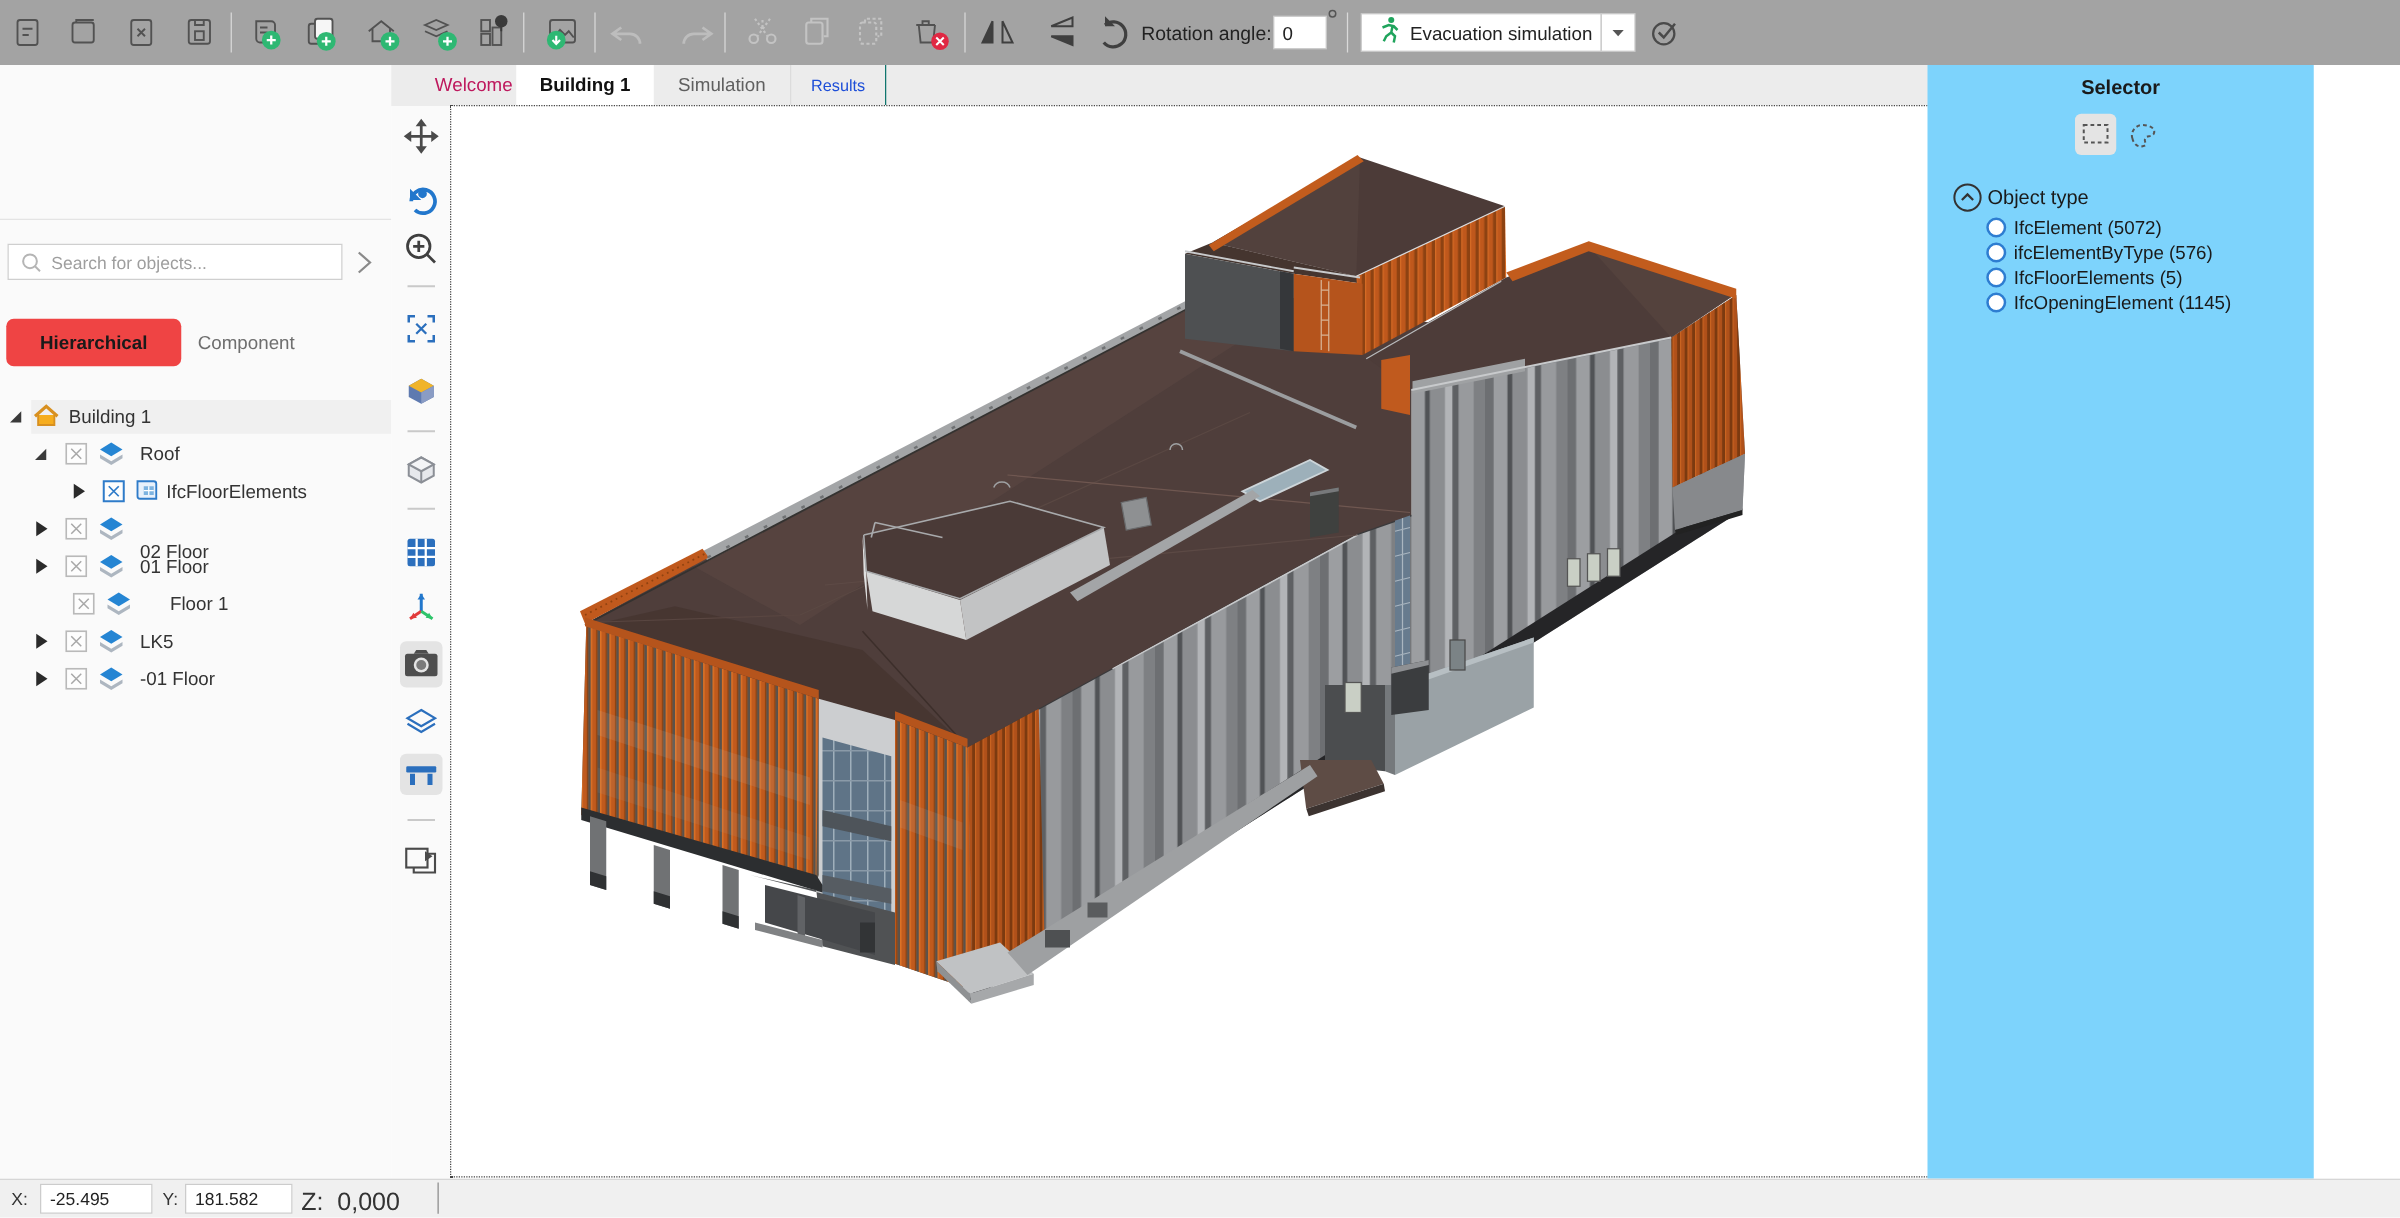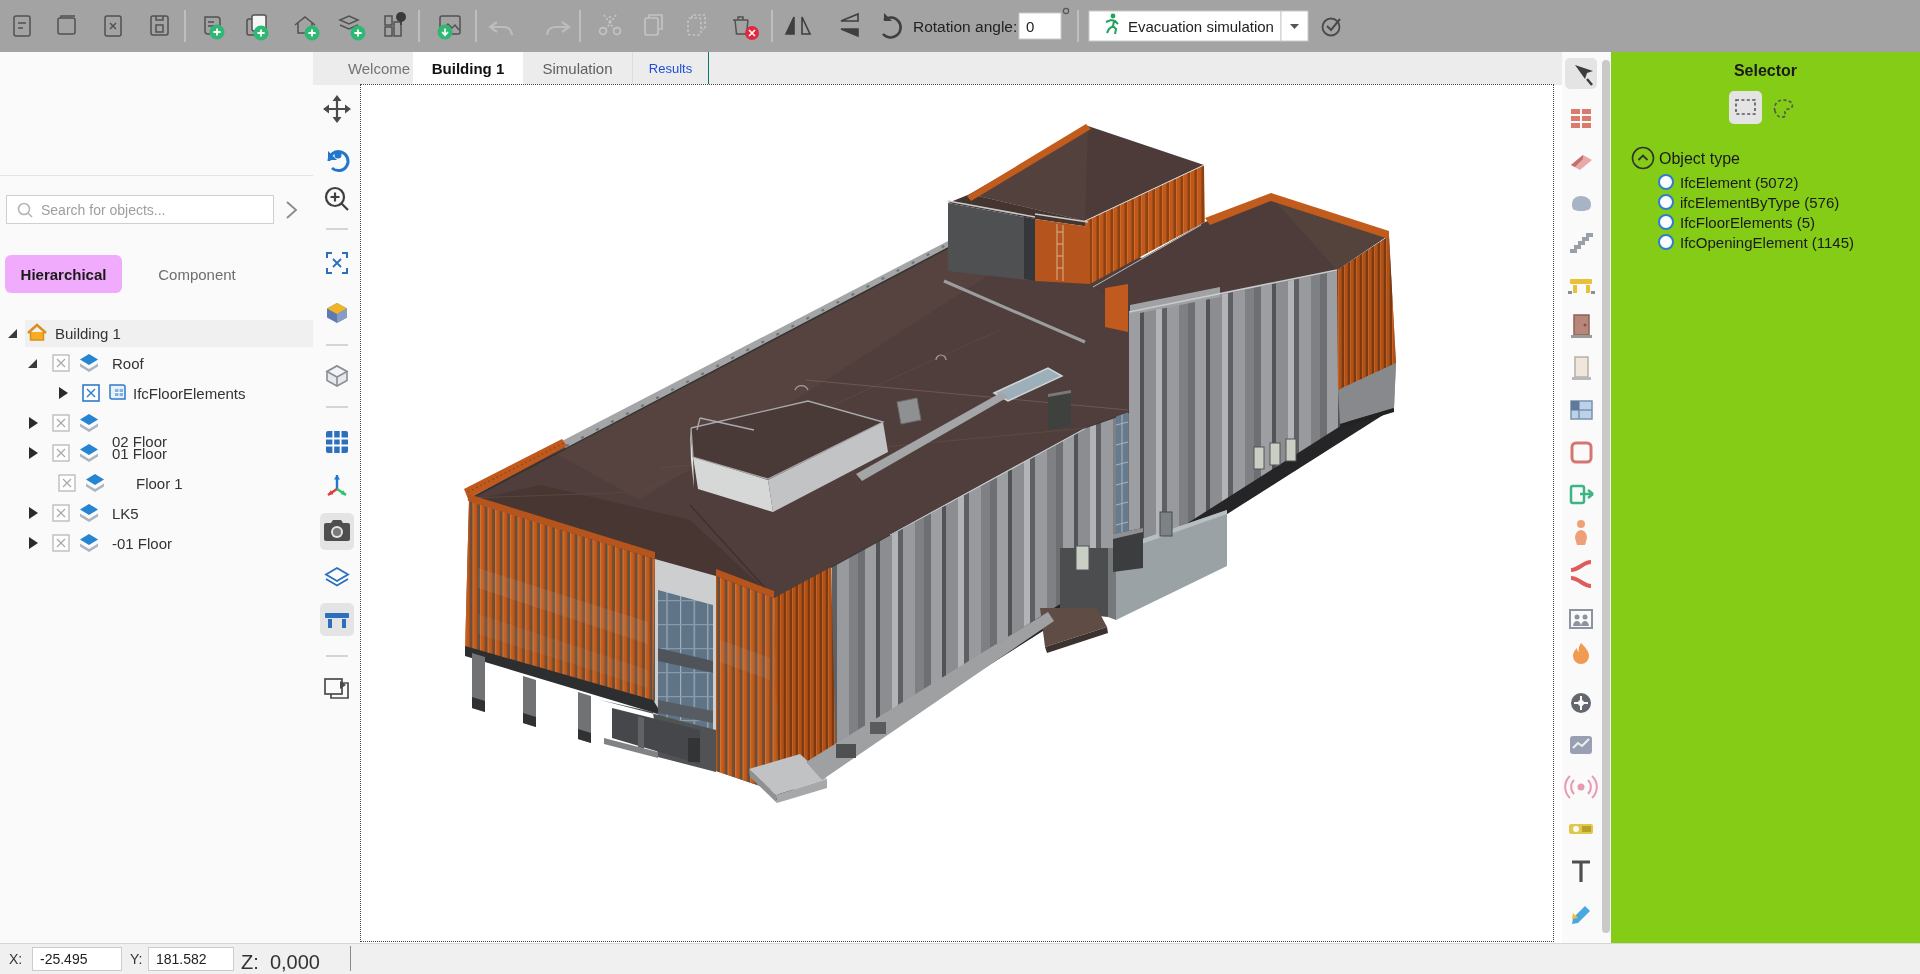--- a/index.html
+++ b/index.html
@@ -7,21 +7,21 @@
   font-family:"Liberation Sans", sans-serif; }
 .abs { position:absolute; }
 #toolbar { left:0; top:0; width:1920px; height:52px; background:#a3a3a3; }
 #leftpanel { left:0; top:52px; width:313px; height:891px; background:#fafafa; }
 #tabbar { left:313px; top:52px; width:1249px; height:33px; background:#ececec; }
 #vtoolcol { left:313px; top:85px; width:47px; height:858px; background:#fafafa; }
 #viewport { left:360px; top:84px; width:1194px; height:858px; background:#fff;
   border:1px dotted #444; }
 #rtools { left:1562px; top:52px; width:39px; height:891px; background:#fafafa; }
 #rscroll { left:1601px; top:52px; width:10px; height:891px; background:#fafafa; }
-#rpanel { left:1611px; top:52px; width:309px; height:891px; background:#84cc16;padding-left:44px; }
+#rpanel { left:1542px; top:52px; width:309px; height:891px; background:#7dd3fc;padding-left:44px; }
 #statusbar { left:0; top:943px; width:1920px; height:31px; background:#f0f0f0;
   border-top:1px solid #d6d6d6; }
 svg { display:block; }
 .row { position:absolute; height:26px; display:flex; align-items:center; }
 .lbl { font-size:15px; color:#333; }
 </style>
 </head>
 <body>
 <div id="toolbar" class="abs">
 <svg width="1920" height="52" viewBox="0 0 1920 52">
@@ -128,21 +128,21 @@
   <svg width="34" height="26">
         <circle cx="17" cy="12" r="5.5" fill="none" stroke="#b5b5b5" stroke-width="1.6"></circle>
         <line x1="21" y1="16" x2="25" y2="20" stroke="#b5b5b5" stroke-width="1.6"></line>
       </svg>
   <span style="font-size:14px;color:#9e9e9e;">Search for objects...</span>
 </div>
 <svg class="abs" style="left:281px;top:146px;" width="20" height="24">
       <path d="M6 4l9 8-9 8" fill="none" stroke="#8a8a8a" stroke-width="1.8"></path>
     </svg>
 
-<div class="abs" style="left:5px;top:203px;width:117px;height:38px;background:#f0abfc;border-radius:6px;display:flex;align-items:center;justify-content:center;font-size:15px;font-weight:bold;color:#1a1a1a;">Hierarchical</div>
+<div class="abs" style="left:5px;top:203px;width:140px;height:38px;background:#ef4444;border-radius:6px;display:flex;align-items:center;justify-content:center;font-size:15px;font-weight:bold;color:#1a1a1a;">Hierarchical</div>
 <div class="abs" style="left:152px;top:203px;width:90px;height:38px;display:flex;align-items:center;justify-content:center;font-size:15px;color:#6e6e6e;">Component</div>
 
 <div class="abs" style="left:0;top:268px;width:313px;height:280px;font-size:15px;color:#222;">
   <div class="abs" style="left:25px;top:0;width:288px;height:27px;background:#f0f0f0;"></div>
   <div class="row" style="left:0;top:0;">
     <svg width="24" height="26">
           <path d="M8 18 L17 18 L17 9 Z" fill="#3a3a3a"></path>
         </svg>
     <svg width="26" height="26">
           <path d="M4 13l9-8 9 8" fill="none" stroke="#d89020" stroke-width="2.5"></path>
@@ -242,21 +242,21 @@
         </svg>
     <svg width="28" height="26" class="lay" style="margin-left:3px;">
           <path d="M14 4l9 5.5-9 5.5-9-5.5z" fill="#2585d3"></path>
           <path d="M5 13.5l9 5.5 9-5.5v3l-9 5.5-9-5.5z" fill="#adb6c0"></path>
         </svg>
     <span class="lbl" style="margin-left:9px;">-01 Floor</span>
   </div>
 </div>
 </div>
 <div id="tabbar" class="abs">
-<div class="abs" style="left:0;top:0;width:100px;height:33px;display:flex;align-items:center;justify-content:center;font-size:15px;color:#737373;padding-left:32px;">Welcome</div>
+<div class="abs" style="left:0;top:0;width:100px;height:33px;display:flex;align-items:center;justify-content:center;font-size:15px;color:#be185d;padding-left:32px;">Welcome</div>
 <div class="abs" style="left:100px;top:0;width:110px;height:33px;background:#fff;display:flex;align-items:center;justify-content:center;font-size:15px;font-weight:bold;color:#111;">Building 1</div>
 <div class="abs" style="left:210px;top:0;width:110px;height:33px;display:flex;align-items:center;justify-content:center;font-size:15px;color:#5f5f5f;border-right:1px solid #dcdcdc;">Simulation</div>
 <div class="abs" style="left:320px;top:0;width:76px;height:33px;display:flex;align-items:center;justify-content:center;font-size:13px;color:#1d4ed8;border-right:1px solid #0f766e;">Results</div>
 </div>
 <div id="vtoolcol" class="abs">
 <svg width="47" height="858" viewBox="0 0 47 858">
 
 <g stroke="#4a4a4a" stroke-width="2.2" fill="#4a4a4a">
 <path d="M24 14v20M14 24h20" fill="none"></path>
 <path d="M24 10l-4.5 6h9zM24 38l-4.5-6h9zM10 24l6-4.5v9zM38 24l-6-4.5v9z" stroke="none"></path>

